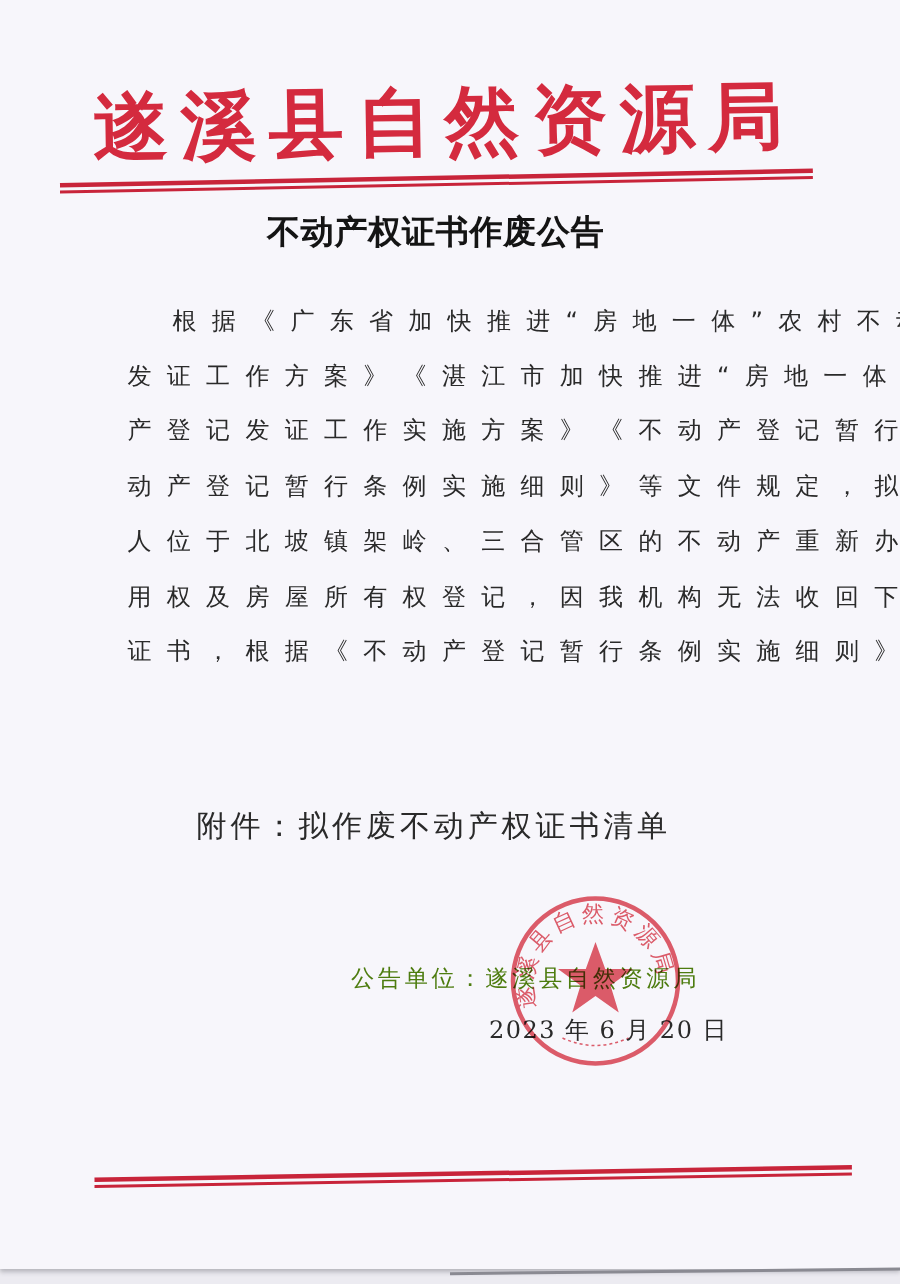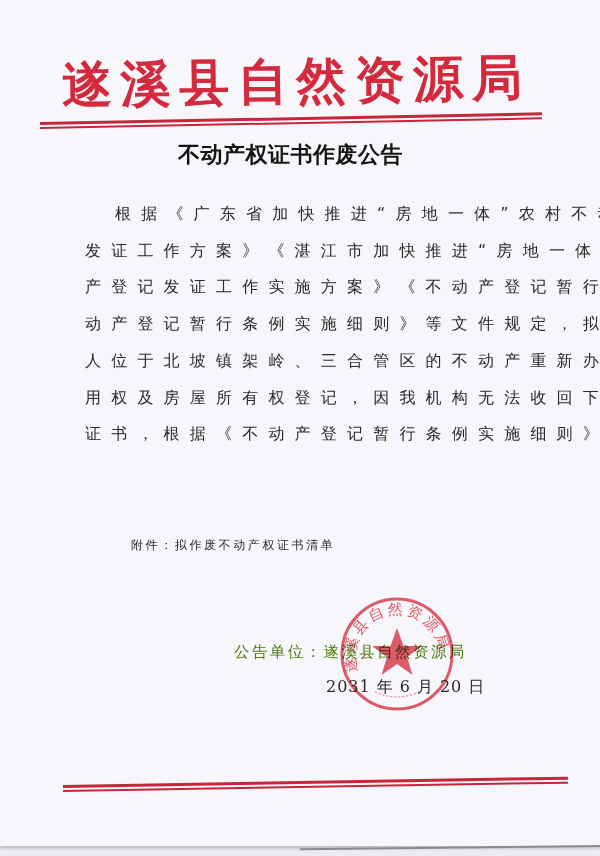--- a/index.html
+++ b/index.html
@@ -103,21 +103,21 @@
     white-space: nowrap;
   }
   .body-text .line.first {
     padding-left: 30px;
   }
   .attachment {
     position: absolute;
     left: 131px;
     top: 537px;
     font-family: "DejaVu Sans", "Liberation Sans", sans-serif;
-    font-size: 12px;
+    font-size: 20px;
     color: #2a2a2a;
     letter-spacing: 2.6px;
     white-space: nowrap;
   }
   .signature {
     position: absolute;
     left: 234px;
     top: 642px;
     font-family: Liberation Sans, sans-serif;
     font-size: 15.5px;
@@ -177,21 +177,21 @@
     <span class="line">证书，根据《不动产登记暂行条例实施细则》第二十三条</span>
   </div>
 
   <div class="attachment">附件：拟作废不动产权证书清单</div>
 
   <div class="signature">
     <span>公告单位：</span><span>遂溪县自然资源局</span>
   </div>
 
   <div class="date">
-    <span>2031</span><span>年</span><span>6</span><span>月</span><span>20</span><span>日</span>
+    <span>2023</span><span>年</span><span>6</span><span>月</span><span>20</span><span>日</span>
   </div>
 
   <svg class="seal" viewBox="0 0 116 116">
     <defs>
       <path id="sealArc" d="M 20 78 A 42 42 0 1 1 96 78" fill="none"></path>
     </defs>
     <circle cx="58" cy="58" r="55" fill="none" stroke="#dc3a4a" stroke-width="3"></circle>
     <text font-family="DejaVu Serif, serif" font-size="15" fill="#dc3a4a" letter-spacing="3">
       <textPath href="#sealArc" startOffset="3">遂溪县自然资源局</textPath>
     </text>

